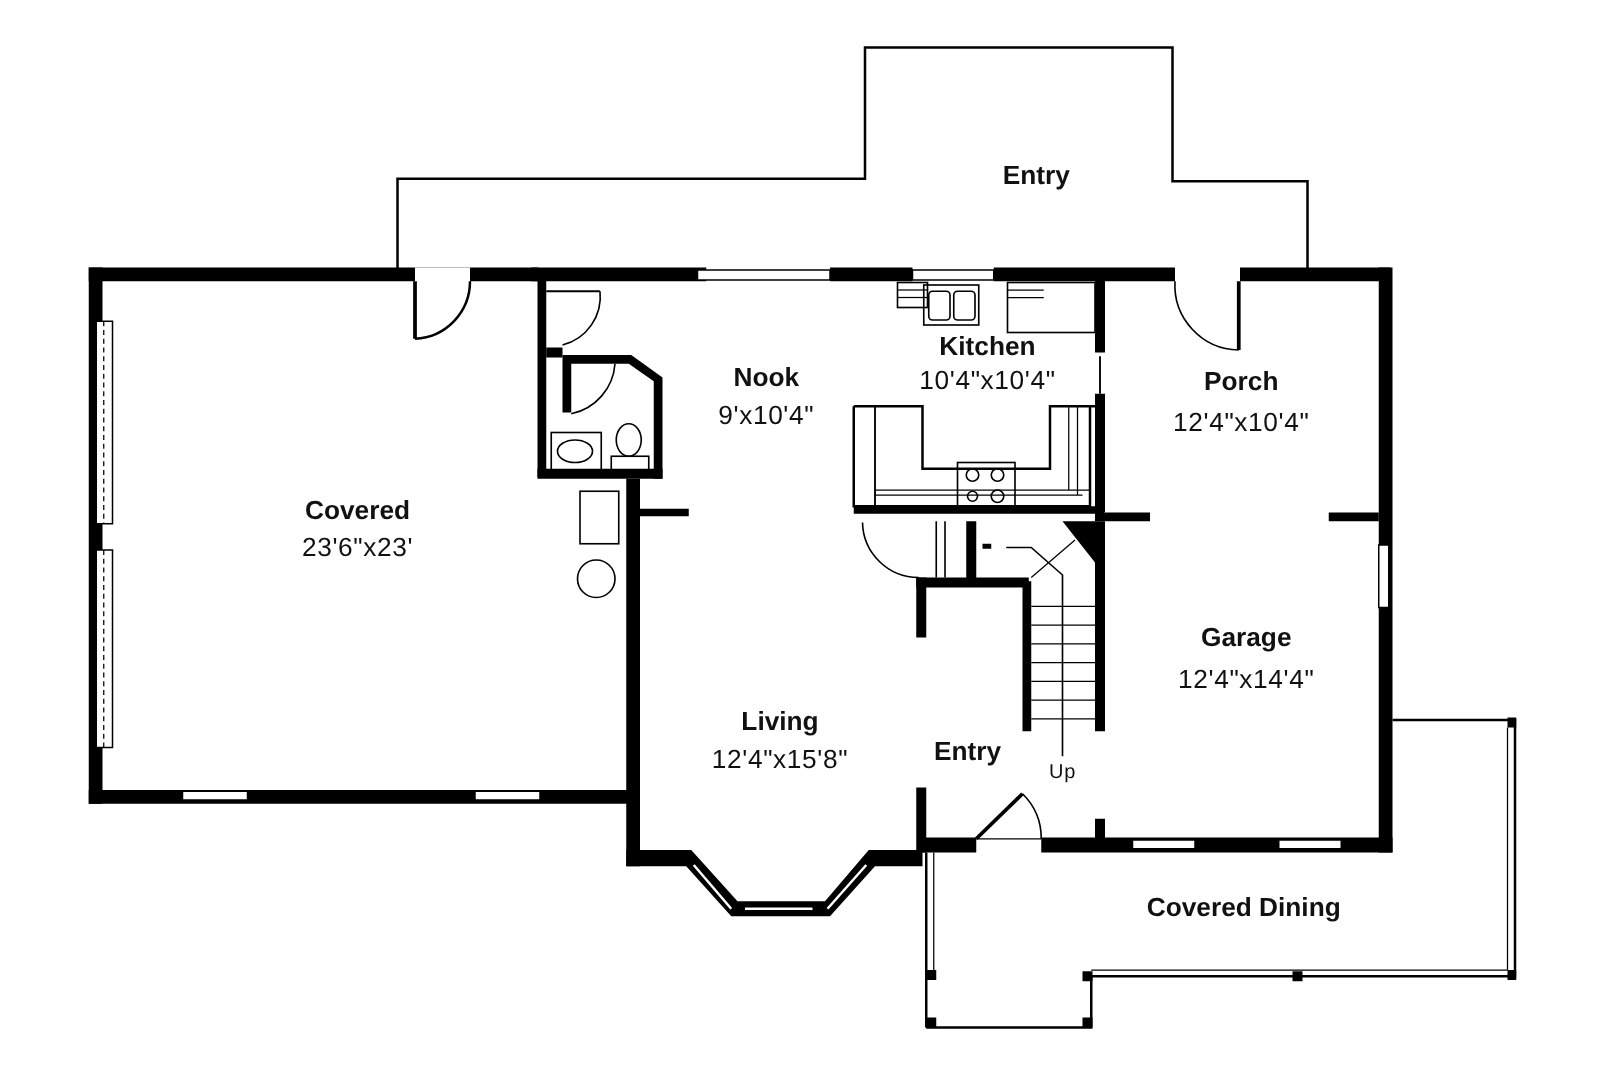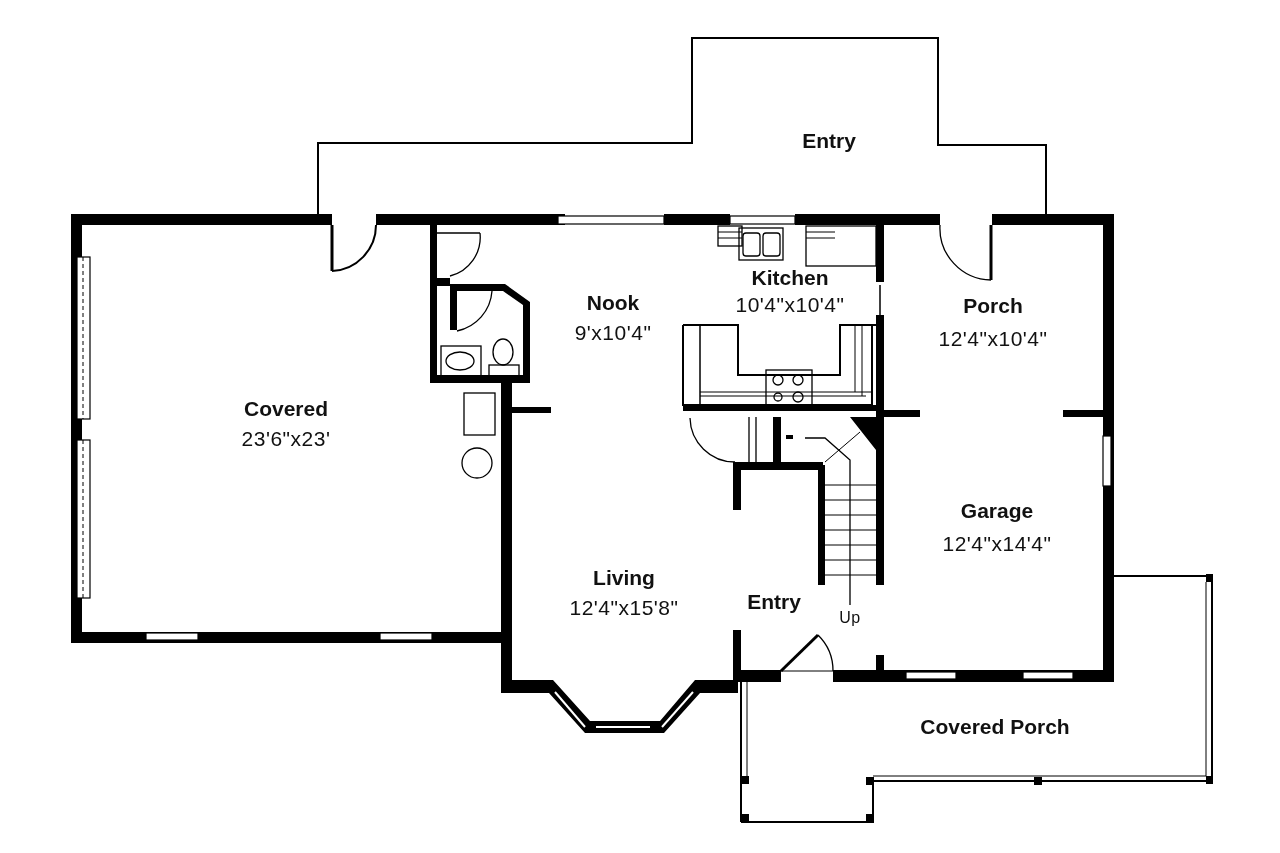--- a/index.html
+++ b/index.html
@@ -184,15 +184,15 @@
 <div class="label dim" style="left:993px; top:328px;">12'4"x10'4"</div>
 
 <div class="label name" style="left:997px; top:500px;">Garage</div>
 <div class="label dim" style="left:997px; top:533px;">12'4"x14'4"</div>
 
 <div class="label name" style="left:624px; top:567px;">Living</div>
 <div class="label dim" style="left:624px; top:597px;">12'4"x15'8"</div>
 
 <div class="label name" style="left:774px; top:591px;">Entry</div>
 
-<div class="label name" style="left:995px; top:716px;">Covered Porch</div>
+<div class="label name" style="left:995px; top:716px;">Covered Dining</div>
 
 <div class="label dim" style="left:850px; top:610px; font-size:16px;">Up</div>
 
 </body></html>

